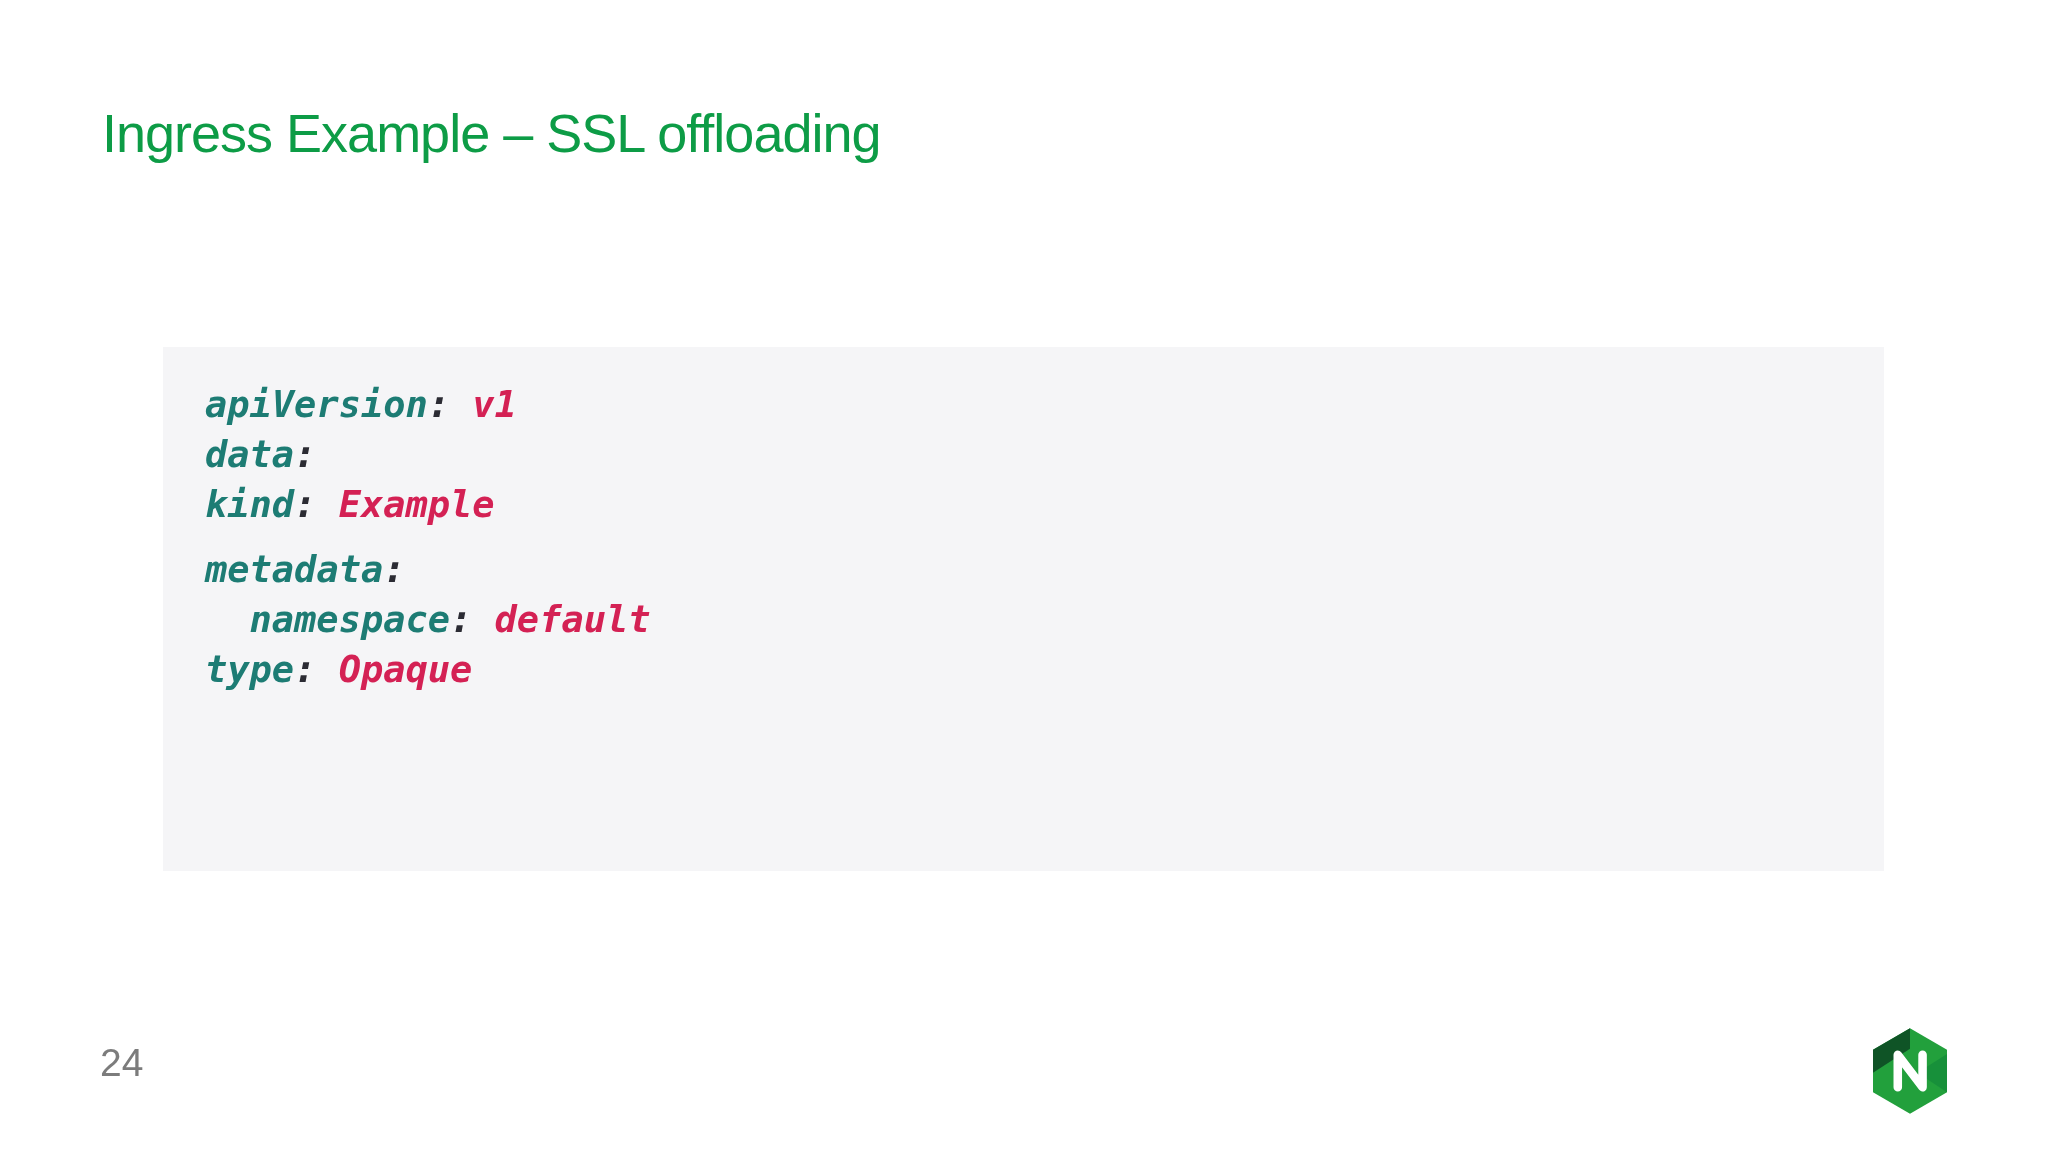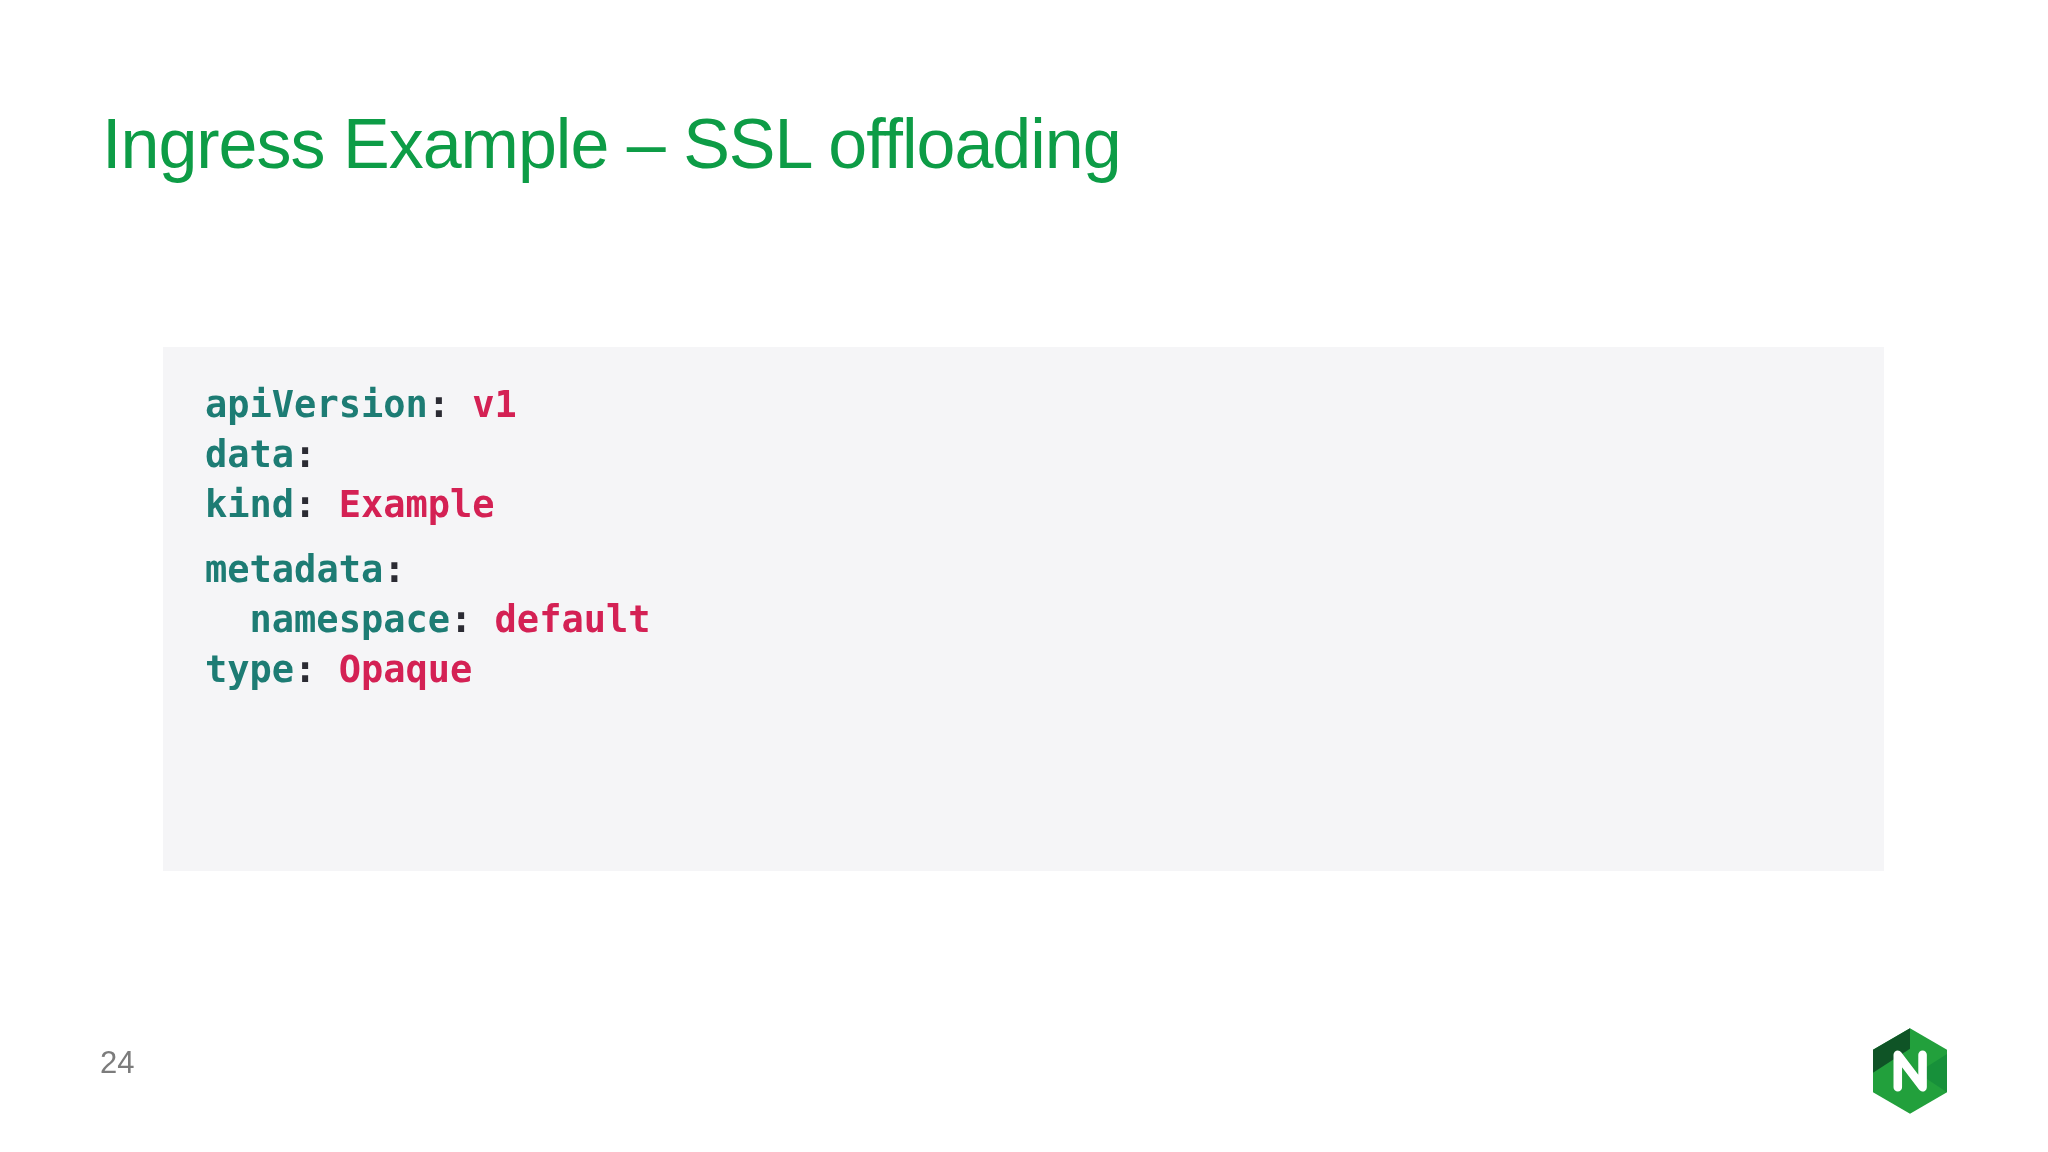--- a/index.html
+++ b/index.html
@@ -12,21 +12,21 @@
     height: 1152px;
     position: relative;
     overflow: hidden;
     font-family: "Liberation Sans", sans-serif;
   }
 
   .slide-title {
     position: absolute;
     left: 102px;
     top: 62px;
-    font-size: 70px;
+    font-size: 54px;
     line-height: 70px;
     letter-spacing: -1px;
     font-weight: 400;
     color: var(--title_green, #0d9c46);
     white-space: nowrap;
     text-align: center;
   }
 
   .code-block {
     position: absolute;
@@ -38,30 +38,31 @@
     background: var(--code_bg, #f5f5f7);
     padding: 33px 0 0 42px;
   }
 
   .code-line {
     font-family: "DejaVu Sans Mono", "Liberation Mono", monospace;
     font-weight: bold;
     font-size: 37px;
     line-height: 50px;
     white-space: pre;
+    font-style: italic;
   }
   .yaml-key   { color: var(--key_teal, #1d7c74); }
   .yaml-colon { color: var(--punct_dark, #2b2b33); }
   .yaml-value { color: var(--value_red, #d42154); }
 
   .page-number {
     position: absolute;
     left: 100px;
     top: 1048px;
-    font-size: 31px;
+    font-size: 39px;
     line-height: 30px;
     color: var(--page_gray, #7c7c7c);
   }
 
   .nginx-logo {
     position: absolute;
     left: 1873px;
     top: 1028px;
     width: 74px;
     height: 86px;

